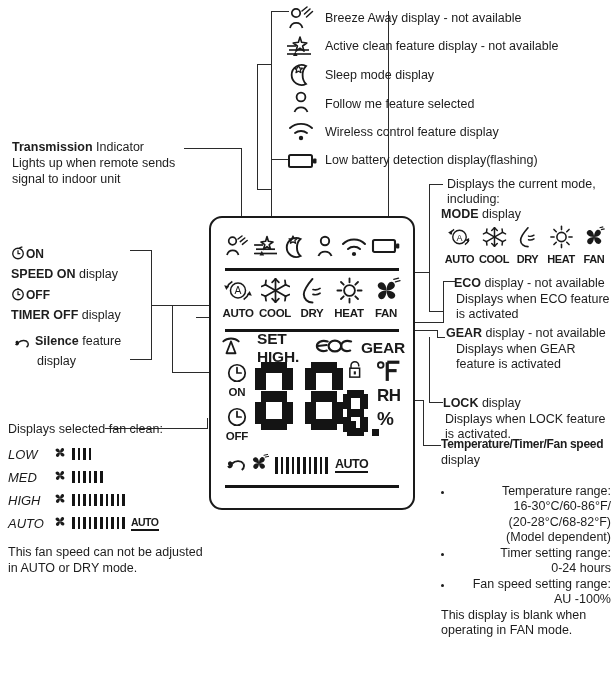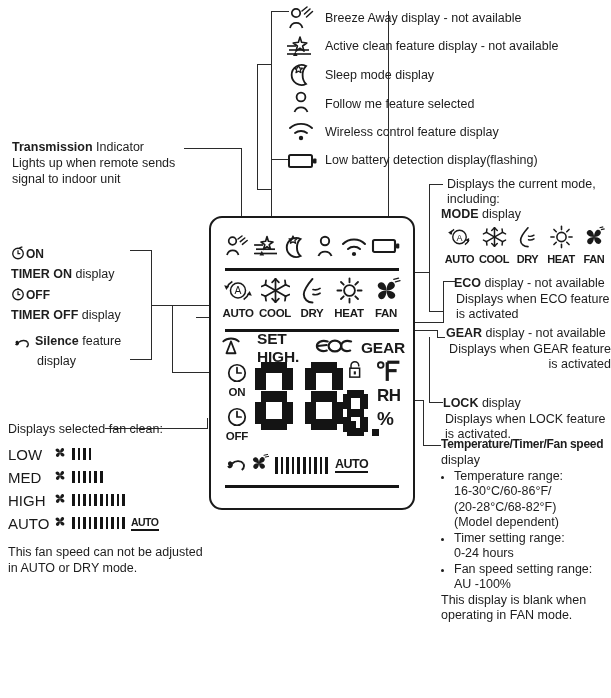--- a/index.html
+++ b/index.html
@@ -50,26 +50,26 @@
 
   
   .seg7{position:relative;display:inline-block;}
   .seg{position:absolute;background:#141414;}
 
   .bars{display:flex;align-items:flex-end;gap:3px;}
   .bar{width:2.6px;background:#141414;}
 
   .autoTag{font-weight:bold;font-size:12.5px;border-bottom:2px solid #141414;line-height:13px;letter-spacing:-0.5px;}
 
-  ul.bl{margin:1px 0 0 0;padding-left:13px;}
+  ul.bl{margin:16px 0 0 0;padding-left:13px;text-align:right;}
   ul.bl li{margin:0 0 0 0;padding:0;}
   ul.bl li::marker{font-size:11px;}
 
   .fsrow{display:flex;align-items:center;margin-top:4px;}
-  .fslbl{width:44px;font-size:15px;}
+  .fslbl{width:44px;font-size:13px;font-style:italic;}
 </style>
 </head>
 <body>
 
 <div>
 
   <div class="ln lnv" style="left:271px;top:11px;height:150px;"></div>
   <div class="ln lnh" style="left:271px;top:11px;width:18px;"></div>
   <div class="ln lnh" style="left:271px;top:159px;width:18px;"></div>
 
@@ -191,21 +191,21 @@
     <span>
       <svg viewBox="0 0 16 16" width="14" height="14">
         <circle cx="8" cy="8.6" r="6" fill="none" stroke="#1a1a1a" stroke-width="1.5"></circle>
         <path d="M8 4.8 L8 8.6 L10.6 8.6" stroke="#1a1a1a" stroke-width="1.4" fill="none"></path>
         <path d="M9.5 2.2 L13 1" stroke="#1a1a1a" stroke-width="1.4"></path>
       </svg>
     </span>
     <span class="b txt" style="margin-left:1px;font-size:12px;">ON</span>
   </div>
   <div class="txt" style="margin-top:3px;">
-    <span class="b">TIMER ON</span><span> display</span>
+    <span class="b">SPEED ON</span><span> display</span>
   </div>
   <div style="display:flex;align-items:center;margin-top:4px;">
     <span>
       <svg viewBox="0 0 16 16" width="14" height="14">
         <circle cx="8" cy="8.6" r="6" fill="none" stroke="#1a1a1a" stroke-width="1.5"></circle>
         <path d="M8 4.8 L8 8.6 L10.6 8.6" stroke="#1a1a1a" stroke-width="1.4" fill="none"></path>
         <path d="M8 1 L8 2.6" stroke="#1a1a1a" stroke-width="1.4"></path>
       </svg>
     </span>
     <span class="b txt" style="margin-left:1px;font-size:12px;">OFF</span>
@@ -414,21 +414,21 @@
   <div class="txt">
     <span class="b">ECO</span><span> display - not available</span>
   </div>
   <div class="txt" style="margin-left:2px;line-height:15px;">Displays when ECO feature is activated</div>
 </div>
 
 <div class="abs" style="left:446px;top:326px;width:165px;">
   <div class="txt">
     <span class="b">GEAR</span><span> display - not available</span>
   </div>
-  <div class="txt" style="margin-left:0;line-height:15px;text-align:right;">Displays when GEAR feature  is activated</div>
+  <div class="txt" style="margin-left:10px;line-height:15px;">Displays when GEAR feature  is activated</div>
 </div>
 
 <div class="abs" style="left:443px;top:396px;width:168px;">
   <div class="txt">
     <span class="b">LOCK</span><span> display</span>
   </div>
   <div class="txt" style="margin-left:2px;line-height:15px;">Displays when LOCK feature is activated.</div>
 </div>
 
 <div class="abs" style="left:441px;top:437px;width:170px;">

